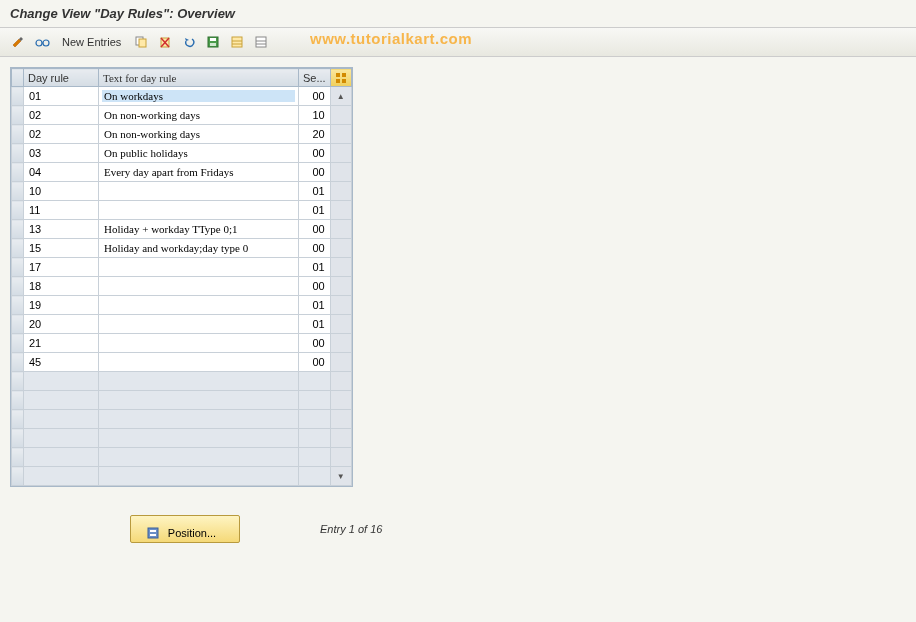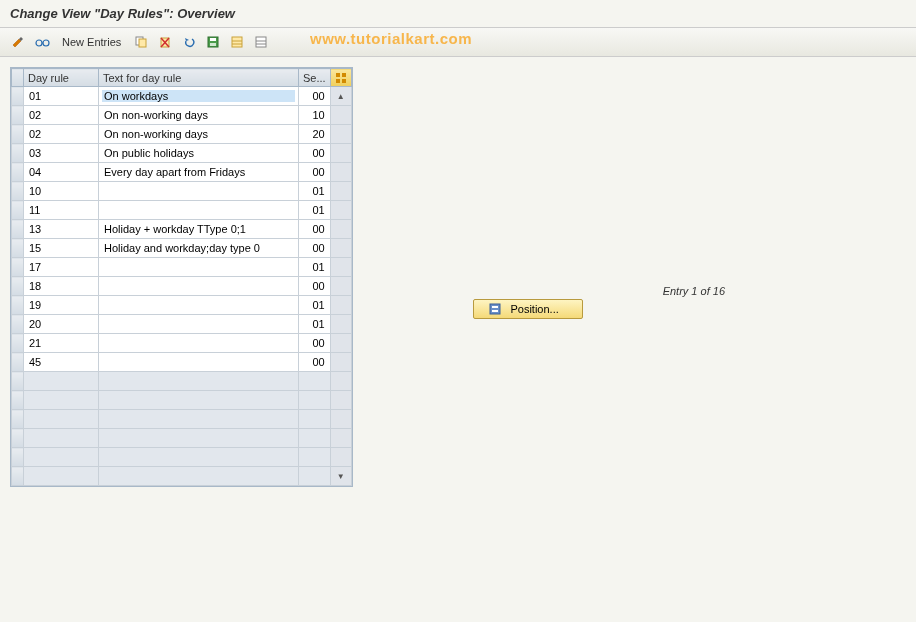--- a/index.html
+++ b/index.html
@@ -51,21 +51,21 @@
       top: 2px;
       color: #f7b64c;
       font-size: 15px;
       font-weight: bold;
       letter-spacing: 0.5px;
       pointer-events: none;
     }
     .content {
       padding: 10px;
       display: flex;
-      flex-direction: row;
+      flex-direction: column;
     }
     .grid-wrap {
       border: 1px solid #a8b8c8;
       display: inline-block;
       background: #e9edf2;
     }
     .grid {
       border-collapse: collapse;
       table-layout: fixed;
     }
@@ -97,44 +97,43 @@
       outline: none;
       width: 100%;
       font-size: 11px;
       font-family: inherit;
       background: transparent;
       padding: 0 2px;
     }
     .grid td.selected input { background: #cde4f7; }
     .col-sel { width: 12px; }
     .col-day { width: 75px; }
-    .col-text { width: 200px; }
+    .col-text { width: 200px; font-family: Liberation Serif, serif; }
     .col-se { width: 30px; text-align: right; }
     .col-opt { width: 18px; background: linear-gradient(#fae79e,#f0cf5a) !important; text-align:center; cursor:pointer;}
     .grid-outer { display:flex; }
     .footer-row {
       display: flex;
       align-items: center;
       gap: 80px;
       margin-top: 28px;
       margin-left: 120px;
     }
     .position-btn {
       display: inline-flex;
       align-items: center;
       background: linear-gradient(#fef4c2, #f5d978);
       border: 1px solid #b89a3e;
-      padding: 2px 14px 2px 6px;
+      padding: 10px 14px 2px 6px;
       font-size: 11px;
       cursor: pointer;
       border-radius: 2px;
       min-width: 110px;
       justify-content: center;
       gap: 8px;
-      margin-top: 36px;
     }
     .position-btn .picon {
       width:14px; height:14px; display:inline-flex; align-items:center; justify-content:center;
     }
     .entry-text { font-size: 11px; color: #333; font-style: italic; }
     svg { display:block; }
   </style>
 </head>
 <body>
 

